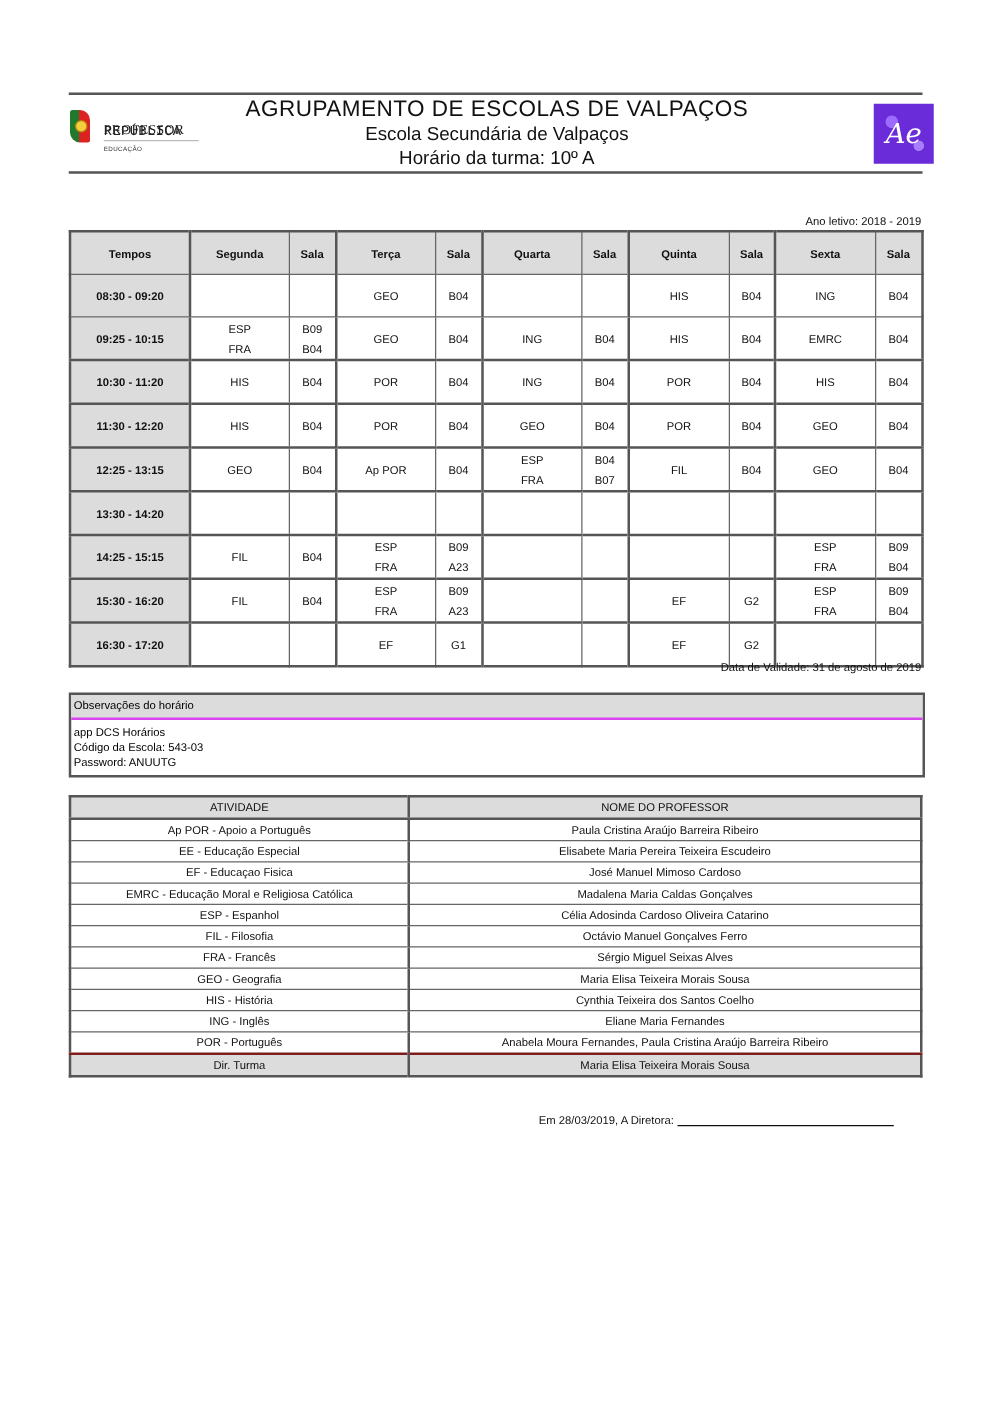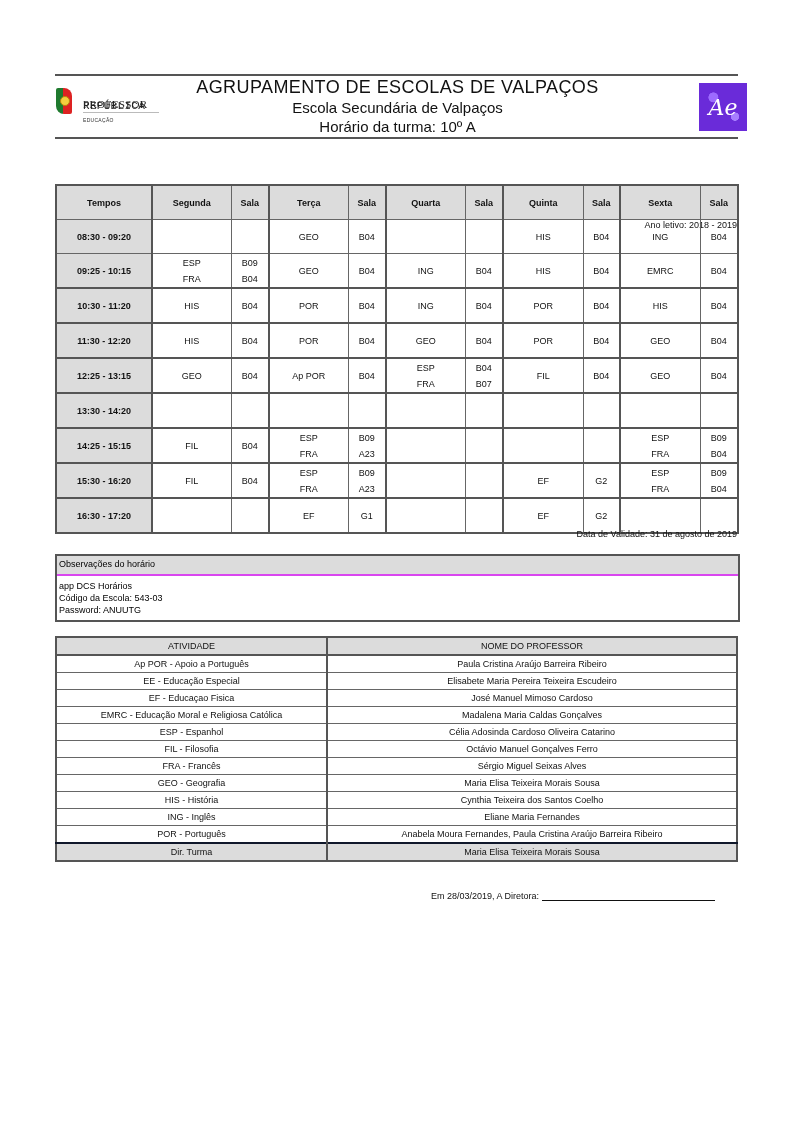--- a/index.html
+++ b/index.html
@@ -14,21 +14,21 @@
   .repline { position:absolute; left:27px; top:28px; width:76px; height:1px; background:#bbb; }
   .edu { position:absolute; left:27px; top:33px; font-size:5px; letter-spacing:0.3px; color:#333; }
 
   .title-block { position:absolute; left:170px; top:76px; width:455px; text-align:center; }
   .t1 { font-size:18px; letter-spacing:0.4px; color:#111; line-height:22px; }
   .t2 { font-size:15px; color:#111; line-height:19px; }
   .t3 { font-size:15px; color:#111; line-height:19px; }
 
   .logo-right { position:absolute; left:699px; top:83px; width:48px; height:48px; background:radial-gradient(circle at 30% 30%, #9d6bff 0 10%, transparent 11%), radial-gradient(circle at 75% 70%, #a77dff 0 8%, transparent 9%), #6a2bd9; color:#fff; font-family:"DejaVu Serif", serif; font-size:22px; font-style:italic; display:flex; align-items:center; justify-content:center; }
 
-  .ano { position:absolute; right:57px; top:172px; font-size:9px; color:#111;margin-top:48px; }
+  .ano { position:absolute; right:57px; top:172px; font-size:9px; color:#111; }
 
   table.sched { position:absolute; left:55px; top:184px; border-collapse:collapse; table-layout:fixed; }
   table.sched td, table.sched th { border:1px solid #666; font-size:9px; text-align:center; padding:0; color:#111; }
   table.sched th { background:#dcdcdc; font-weight:bold; height:33px; }
   table.sched td { height:33px; }
   table.sched td.time { background:#dcdcdc; font-weight:bold; }
   table.sched .thick-l { border-left:2px solid #555; }
   table.sched tr.thick-t td { border-top:2px solid #555; }
   table.sched { border:2px solid #555; }
   .line2 { display:block; line-height:16px; }
@@ -36,21 +36,21 @@
   .validade { position:absolute; right:57px; top:529px; font-size:9px; color:#111; }
 
   .obs { position:absolute; left:55px; top:554px; width:681px; border:2px solid #555; }
   .obs-h { background:#dcdcdc; font-size:9px; padding:3px 2px; border-bottom:2px solid #d946ef; height:12px; }
   .obs-b { font-size:9px; padding:4px 14px 2px 2px; line-height:12px; height:38px; }
 
   table.prof { position:absolute; left:55px; top:636px; border-collapse:collapse; table-layout:fixed; border:2px solid #555; }
   table.prof td { border:1px solid #666; font-size:9px; padding:0 2px; height:16px; text-align:center; color:#111; }
   table.prof td.c2 { border-left:2px solid #555; }
   table.prof tr.head td { background:#dcdcdc; border-bottom:2px solid #555; }
-  table.prof tr.last td { background:#dcdcdc; border-top:2px solid #0f172a; }
+  table.prof tr.last td { background:#dcdcdc; border-top:2px solid #7f1d1d; }
 
   .sign { position:absolute; left:431px; top:891px; font-size:9px; color:#111; }
   .sign-line { display:inline-block; width:173px; border-bottom:1px solid #111; vertical-align:bottom; margin-left:3px; }
 </style>
 </head>
 <body>
 
 <div class="hr" style="top:74px;"></div>
 
 <div class="header-logo-left">

